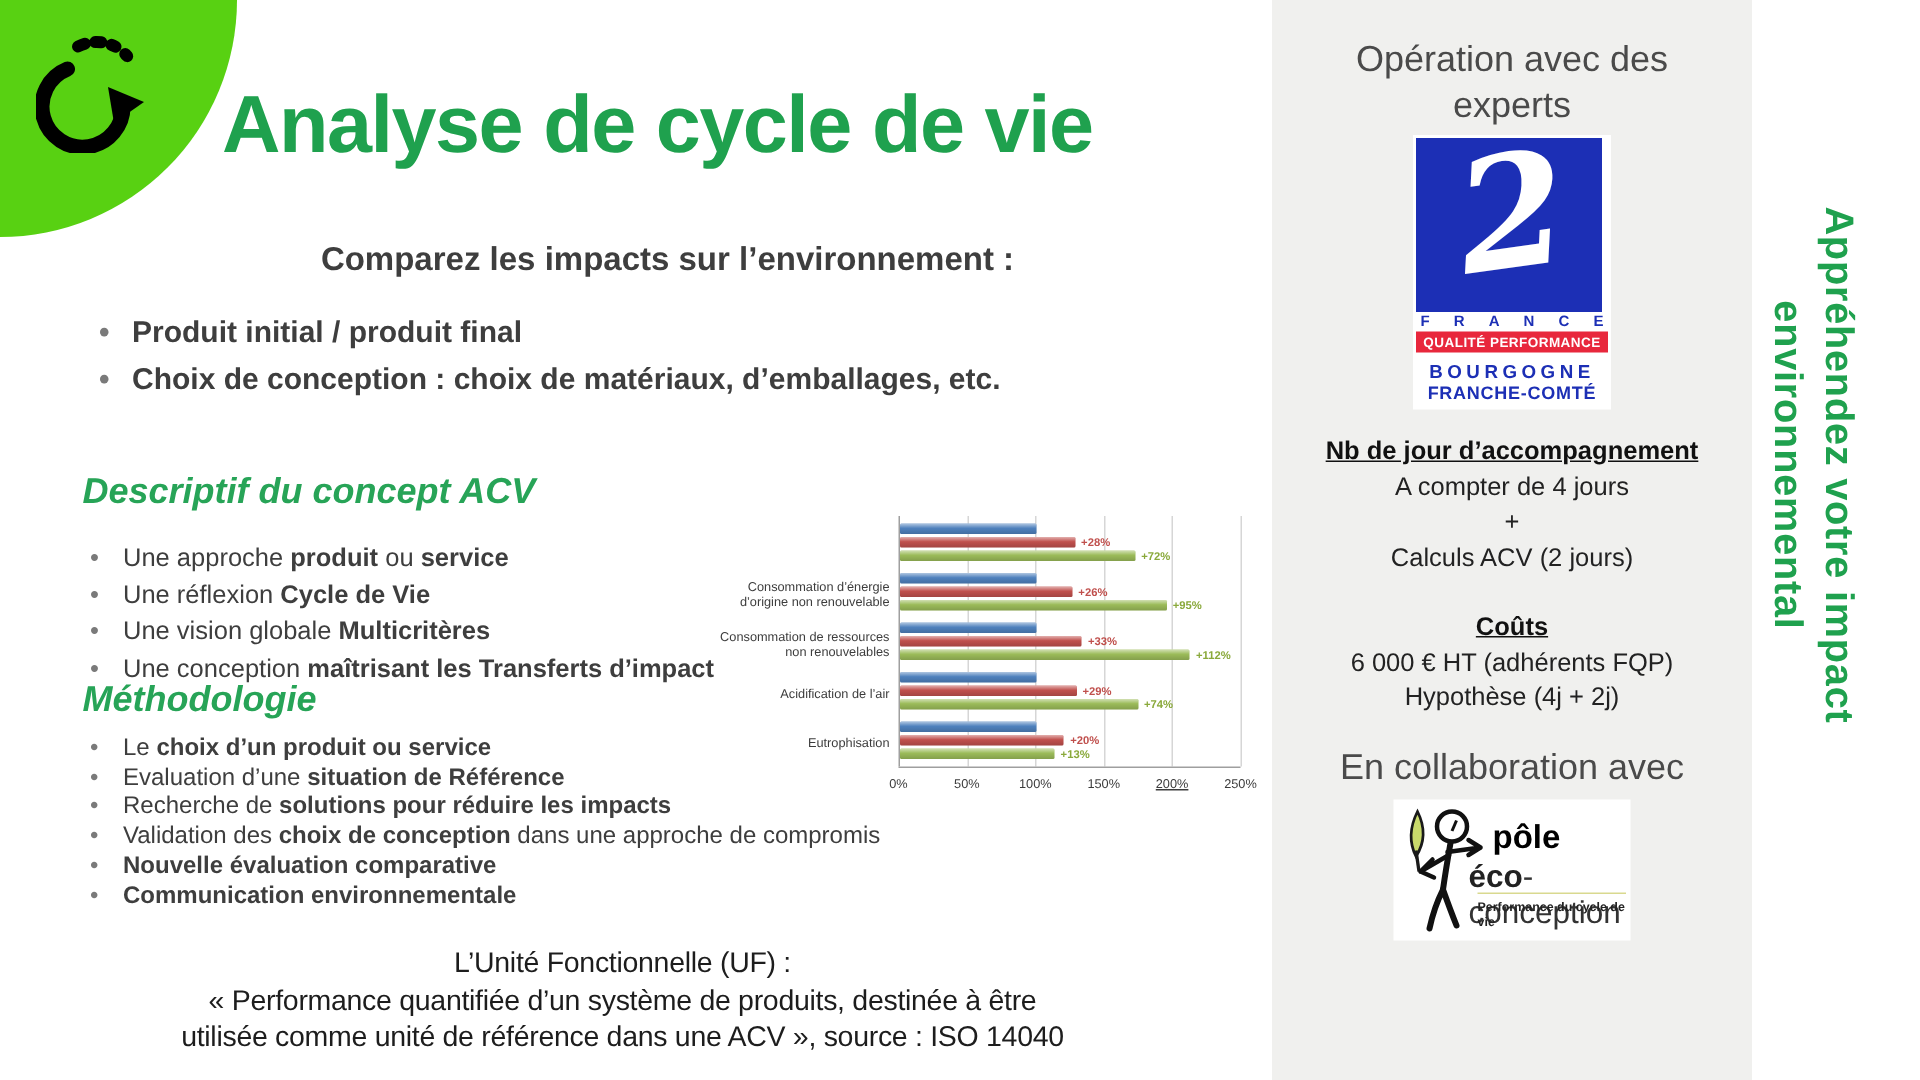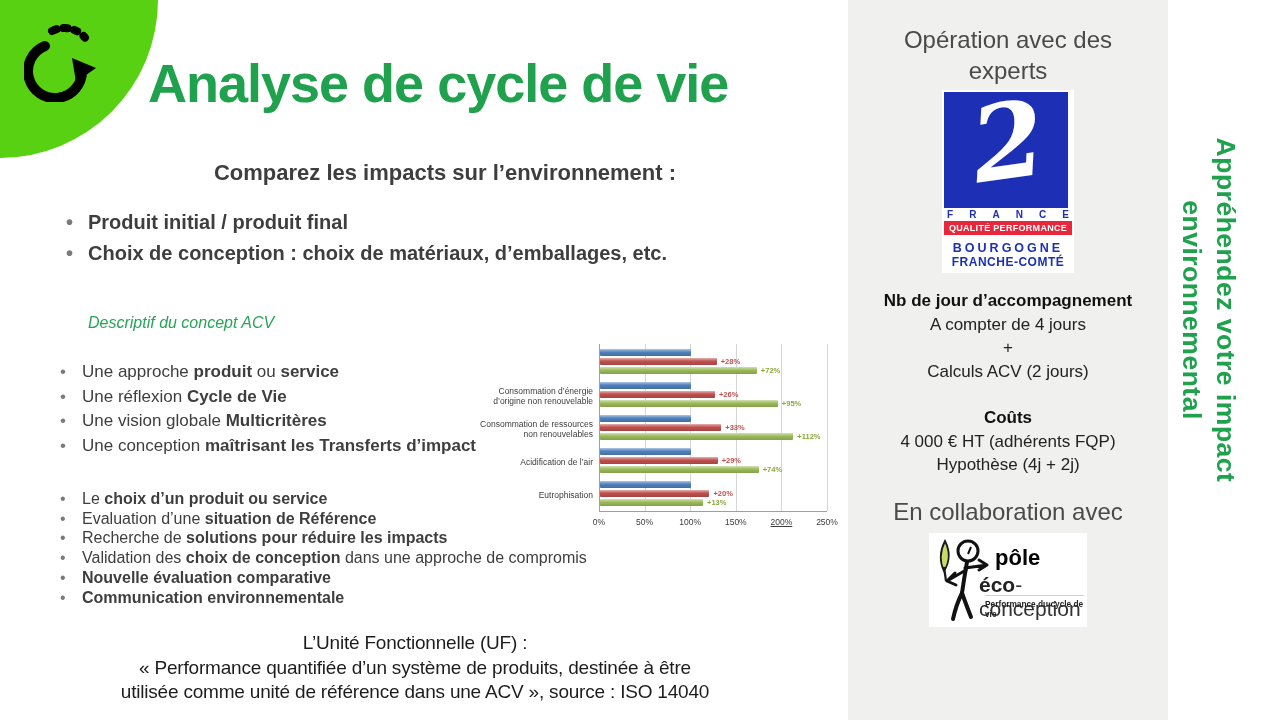--- a/index.html
+++ b/index.html
@@ -18,22 +18,22 @@
   
   .intro-heading{position:absolute;left:90px;top:160px;width:710px;text-align:center;
                  font-size:22px;font-weight:700;color:#3E3E3E;}
   ul.bullets{list-style:none;margin:0;padding:0;}
   ul.bullets li{position:relative;padding-left:30px;color:#3E3E3E;}
   ul.bullets li::before{content:"•";position:absolute;left:8px;color:#7a7a7a;}
   .intro-list{position:absolute;left:58px;top:207px;width:760px;}
   .intro-list li{font-size:20px;font-weight:700;line-height:31px;}
   .b{font-weight:700;}
 
-  .section-heading{position:absolute;left:55px;font-size:16px;font-style:italic;
-                   color:#27A457;font-weight:400;margin-left:33px;}
+  .section-heading{position:absolute;left:55px;font-size:24px;font-style:italic;
+                   color:#27A457;font-weight:700;}
   .sec1-heading{top:314px;}
   .sec1-list{position:absolute;left:52px;top:360px;width:440px;}
   .sec1-list li{font-size:17px;line-height:24.6px;}
   .sec2-heading{top:453px;}
   .sec2-list{position:absolute;left:52px;top:489px;width:580px;}
   .sec2-list li{font-size:16px;line-height:19.7px;}
 
   .footer{position:absolute;left:20px;top:631px;width:790px;text-align:center;
           font-size:19px;color:#1d1d1d;line-height:24.5px;letter-spacing:-0.2px;}
 
@@ -66,21 +66,21 @@
                font-size:104px;transform:rotate(-8deg);}
   .fqp-country{display:flex;justify-content:space-between;padding:1px 3px;
                color:#1C2FB5;font-size:10px;font-weight:700;}
   .fqp-band{background:#E8273C;color:#ffffff;font-size:9px;font-weight:700;
             padding:2px 0;letter-spacing:0.3px;}
   .fqp-region1{color:#1C2FB5;font-size:12.5px;font-weight:700;letter-spacing:3px;margin-top:6px;}
   .fqp-region2{color:#1C2FB5;font-size:12px;font-weight:700;letter-spacing:0.5px;}
 
   .pricing{position:absolute;top:289px;width:100%;text-align:center;font-size:17px;
            line-height:23.5px;color:#222222;}
-  .pricing .ph{font-weight:700;color:#111111;}
+  .pricing .ph{font-weight:700;color:#111111;text-decoration:underline;}
   .pricing .gap{height:23px;}
 
   .eco-logo{position:absolute;left:50%;transform:translateX(-50%);top:533px;width:158px;
             height:94px;background:#ffffff;}
   .eco-figure{position:absolute;left:2px;top:4px;}
   .eco-pole{position:absolute;left:66px;top:12px;font-size:22px;font-weight:700;color:#000000;}
   .eco-line2{position:absolute;left:50px;top:40px;font-size:21px;color:#222222;}
   .eco-line2 .b{font-weight:700;}
   .eco-line2 .light{font-weight:400;color:#333333;}
   .eco-divider{position:absolute;left:56px;right:3px;top:62px;height:1px;background:#D9D98F;}
@@ -112,20 +112,21 @@
     </ul>
 
   <div class="section-heading sec1-heading">Descriptif du concept ACV</div>
   <ul class="bullets sec1-list">
       <li><span>Une approche </span><span class="b">produit</span><span> ou </span><span class="b">service</span></li>
       <li><span>Une réflexion </span><span class="b">Cycle de Vie</span></li>
       <li><span>Une vision globale </span><span class="b">Multicritères</span></li>
       <li><span>Une conception </span><span class="b">maîtrisant les Transferts d’impact</span></li>
     </ul>
 
+  <div class="section-heading sec2-heading">Méthodologie</div>
   <ul class="bullets sec2-list">
       <li><span>Le </span><span class="b">choix d’un produit ou service</span></li>
       <li><span>Evaluation d’une </span><span class="b">situation de Référence</span></li>
       <li><span>Recherche de </span><span class="b">solutions pour réduire les impacts</span></li>
       <li><span>Validation des </span><span class="b">choix de conception</span><span> dans une approche de compromis</span></li>
       <li><span class="b">Nouvelle évaluation comparative</span></li>
       <li><span class="b">Communication environnementale</span></li>
     </ul>
 
   <div class="footer">
@@ -233,21 +234,21 @@
       <div class="fqp-region2">FRANCHE-COMTÉ</div>
     </div>
 
     <div class="pricing">
       <div class="ph">Nb de jour d’accompagnement</div>
       <div>A compter de 4 jours</div>
       <div>+</div>
       <div>Calculs ACV (2 jours)</div>
       <div class="gap"></div>
       <div class="ph">Coûts</div>
-      <div>4 000 € HT (adhérents FQP)</div>
+      <div>6 000 € HT (adhérents FQP)</div>
       <div>Hypothèse (4j + 2j)</div>
     </div>
 
     <div class="side-heading collab-heading">En collaboration avec</div>
 
     <div class="eco-logo">
       <svg class="eco-figure" width="62" height="88" viewBox="0 0 62 88">
         <path d="M14 4 Q6 20 13 34 Q22 20 14 4 Z" fill="#C9DA6B" stroke="#1a1a1a" stroke-width="1.8"></path>
         <line x1="13" y1="30" x2="15" y2="44" stroke="#1a1a1a" stroke-width="2.2"></line>
         <circle cx="37" cy="14" r="10" fill="none" stroke="#111111" stroke-width="3"></circle>

